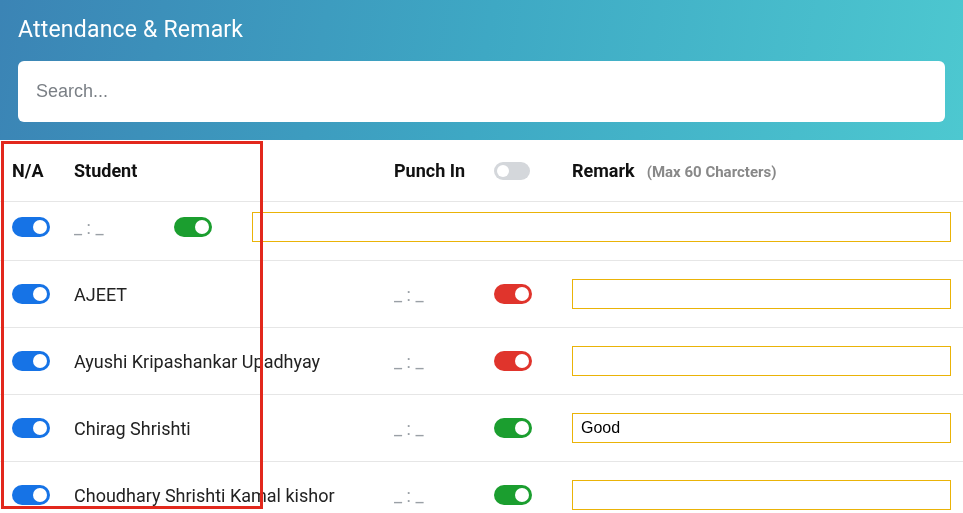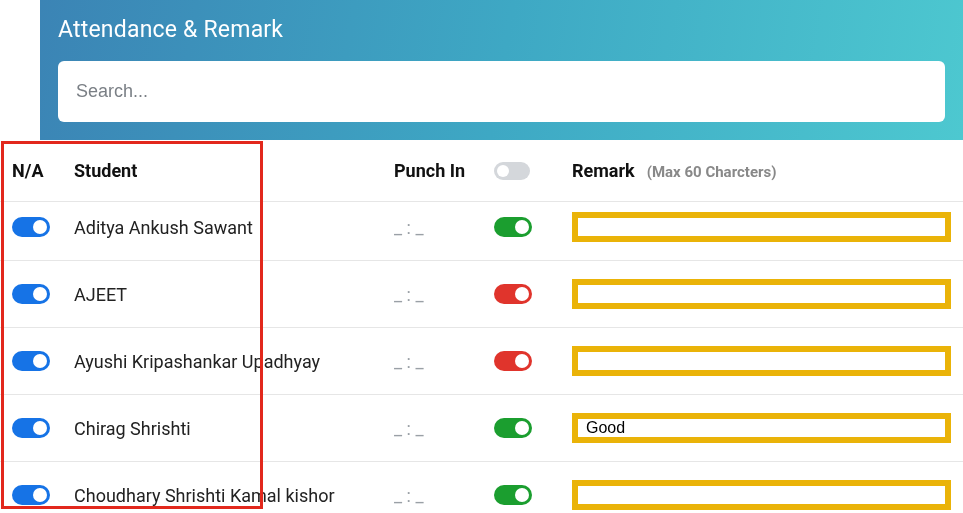--- a/index.html
+++ b/index.html
@@ -7,21 +7,20 @@
     font-family: -apple-system, BlinkMacSystemFont, "Segoe UI", Roboto, "Helvetica Neue", Arial, sans-serif;
     width: 963px;
     height: 513px;
     overflow: hidden;
     position: relative;
     background: #fff;
   }
   .header {
     background: linear-gradient(100deg, #3b84b5 0%, #3ea8c4 50%, #4dc8d0 100%);
     padding: 16px 18px 18px 18px;
-    margin-left: 40px;
   }
   .title {
     color: #fff;
     font-size: 23px;
     font-weight: 400;
     margin-bottom: 18px;
     letter-spacing: 0.2px;
   }
   .search-wrap {
     background: #fff;
@@ -70,21 +69,21 @@
     font-size: 18px;
     color: #222;
   }
   .row .col-na { display:flex; align-items:center; }
   .row .col-punch-label { color: #9aa0a6; font-size: 18px; }
   .row .col-punch-toggle { display:flex; align-items:center; }
   .row .col-remark-label { flex:1; }
 
   .remark-input {
     width: 100%;
-    border: 6px solid #eab308;
+    border: 1px solid #eab308;
     padding: 6px 8px;
     font-size: 16px;
     height: 30px;
     outline: none;
   }
 
   
   .toggle {
     position: relative;
     width: 38px;
@@ -153,21 +152,20 @@
 </div>
 
 <div class="rows-viewport">
   <div id="rows-container">
       <div class="row">
         <div class="col-na">
           <span class="toggle blue on">
             <span class="knob"></span>
           </span>
         </div>
-        <div class="col-student">Aditya Ankush Sawant</div>
         <div class="col-punch-label">_ : _</div>
         <div class="col-punch-toggle">
           <span class="toggle green on">
             <span class="knob"></span>
           </span>
         </div>
         <div class="col-remark-label">
           <input type="text" class="remark-input" style="">
         </div>
       </div>

